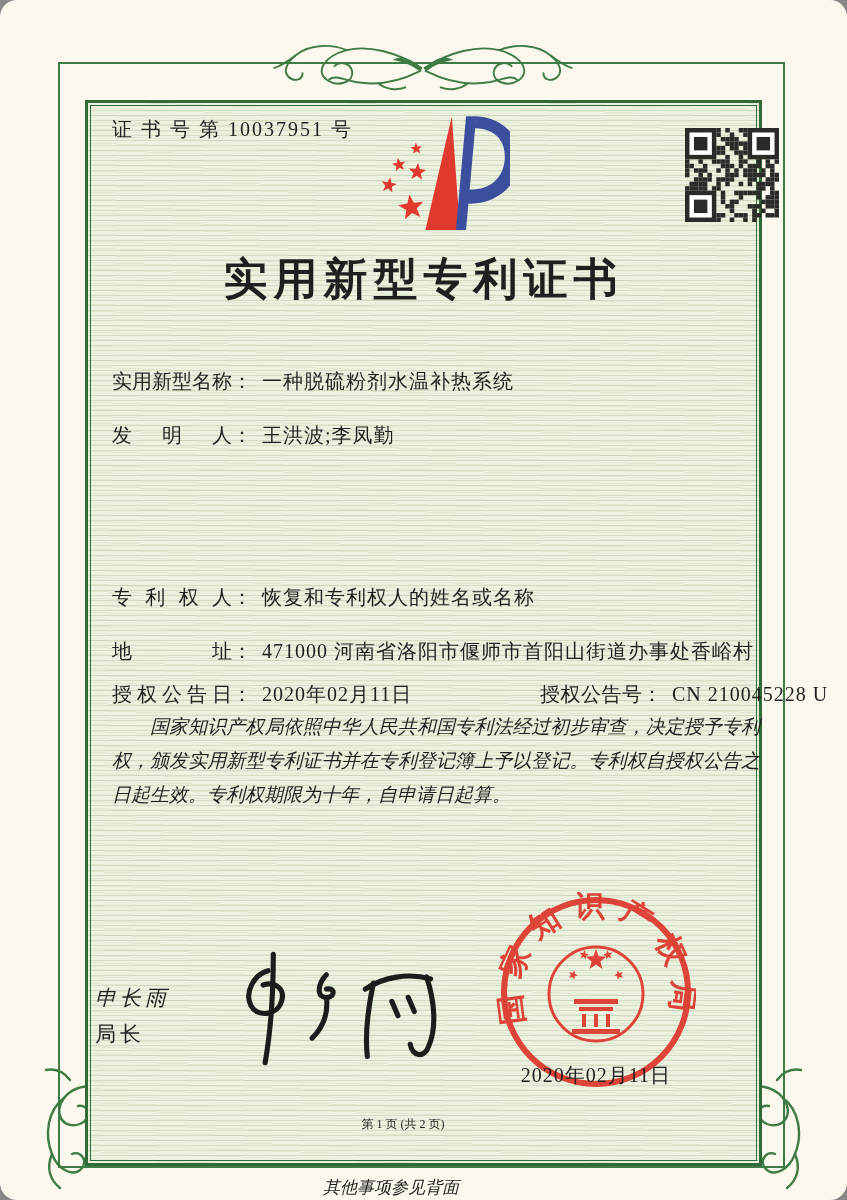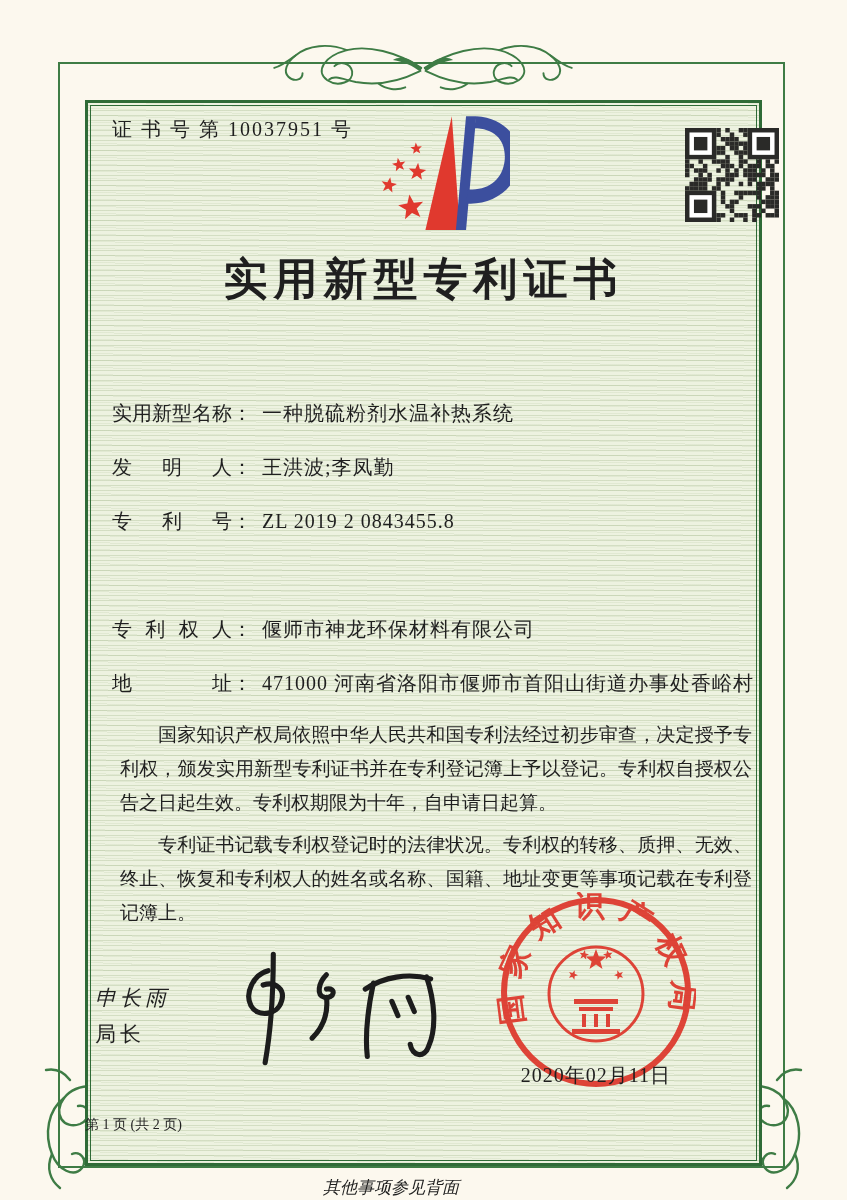--- a/index.html
+++ b/index.html
@@ -4,21 +4,21 @@
 <style>
   :root{
     --green:#3e7c45; --green-dark:#2f6b37; --bg-green:#edf2e0;
     --seal-red:#dd3226; --logo-red:#e0392e; --logo-blue:#3c4f9e;
     --ink:#1f1f1f; --paper:#fcf8ee;
   }
   html,body{margin:0;padding:0;}
   body{background:#888;font-family:"Liberation Serif","DejaVu Serif",serif;}
   .page{
     position:relative;width:847px;height:1200px;margin:0 auto;
-    background:var(--paper);overflow:hidden;color:var(--ink);
+    background:var(--paper);overflow:hidden;color:var(--ink);border-radius:17px;
   }
   
   .outer-frame{
     position:absolute;left:58px;top:62px;width:727px;height:1106px;
     border:2px solid var(--green);box-sizing:border-box;
   }
   
   .cert-bg{
     position:absolute;left:85px;top:100px;width:677px;height:1066px;
     background:
@@ -37,47 +37,47 @@
   .ornament{position:absolute;pointer-events:none;}
   .cert-no{
     position:absolute;left:112px;top:116px;font-size:20px;letter-spacing:2px;
   }
   .logo{position:absolute;left:352px;top:108px;width:158px;height:130px;}
   .qr{position:absolute;left:685px;top:128px;width:94px;height:94px;}
   .title{
     position:absolute;left:0;top:250px;width:847px;text-align:center;
     font-size:44px;font-weight:bold;letter-spacing:6px;
   }
-  .field-row{position:absolute;left:112px;font-size:20px;white-space:nowrap;margin-top:32px;}
+  .field-row{position:absolute;left:112px;font-size:20px;white-space:nowrap;}
   .flabel{
     display:inline-block;width:120px;text-align:justify;text-align-last:justify;
     vertical-align:top;
   }
   .flabel2{
     display:inline-block;width:102px;text-align:justify;text-align-last:justify;
     vertical-align:top;
   }
   .fcolon{display:inline-block;margin-right:10px;}
   .fvalue{letter-spacing:1px;}
   .grant-pub{position:absolute;left:428px;top:0;font-size:20px;white-space:nowrap;}
   .paragraphs{
     position:absolute;left:112px;top:710px;width:648px;
     font-size:19px;line-height:34px;text-align:justify;
   }
-  .paragraphs p{margin:8px;text-indent:2em;}
+  .paragraphs p{margin:0;text-indent:2em;font-style:italic;}
   .signer-title{position:absolute;left:95px;top:1020px;font-size:21px;letter-spacing:4px;}
   .signer-name{position:absolute;left:95px;top:984px;font-size:21px;letter-spacing:4px;font-style:italic;}
   .signature{position:absolute;left:212px;top:948px;width:235px;height:118px;}
   .seal{position:absolute;left:496px;top:892px;width:200px;height:200px;opacity:.9;}
   .seal-date{
     position:absolute;left:500px;top:1062px;width:192px;text-align:center;
     font-size:20px;letter-spacing:1px;z-index:5;
   }
   .page-info{
-    position:absolute;left:85px;top:1116px;width:612px;text-align:left;font-size:14px;
+    position:absolute;left:97px;top:1116px;width:612px;text-align:center;font-size:12px;
   }
   .back-note{
     position:absolute;left:85px;top:1176px;width:612px;text-align:center;font-size:17px;font-style:italic;
   }
 </style>
 </head>
 <body>
 
 <div class="page">
 
@@ -300,33 +300,35 @@
     </svg>
 
   <div class="title">实用新型专利证书</div>
 
   <div class="field-row" style="top:368px">
     <span class="flabel">实用新型名称</span><span class="fcolon">：</span><span class="fvalue">一种脱硫粉剂水温补热系统</span>
   </div>
   <div class="field-row" style="top:422px">
     <span class="flabel">发明人</span><span class="fcolon">：</span><span class="fvalue">王洪波;李凤勤</span>
   </div>
-  <div class="field-row" style="top:476px">
-    <span class="flabel">专利号</span><span class="fcolon">：</span><span class="fvalue">ZL 2019 2 0843455.8</span>
-  </div>
   <div class="field-row" style="top:584px">
-    <span class="flabel">专利权人</span><span class="fcolon">：</span><span class="fvalue">偃师市神龙环保材料有限公司</span>
+    <span class="flabel">专利权人</span><span class="fcolon">：</span><span class="fvalue">恢复和专利权人的姓名或名称</span>
   </div>
   <div class="field-row" style="top:638px">
     <span class="flabel">地址</span><span class="fcolon">：</span><span class="fvalue">471000 河南省洛阳市偃师市首阳山街道办事处香峪村</span>
   </div>
+  <div class="field-row" style="top:681px;width:650px">
+    <span class="flabel">授权公告日</span><span class="fcolon">：</span><span class="fvalue">2020年02月11日</span>
+    <span class="grant-pub">
+      <span class="flabel2">授权公告号</span><span class="fcolon">：</span><span class="fvalue">CN 210045228 U</span>
+    </span>
+  </div>
 
   <div class="paragraphs">
     <p>国家知识产权局依照中华人民共和国专利法经过初步审查，决定授予专利权，颁发实用新型专利证书并在专利登记簿上予以登记。专利权自授权公告之日起生效。专利权期限为十年，自申请日起算。</p>
-    <p>专利证书记载专利权登记时的法律状况。专利权的转移、质押、无效、终止、恢复和专利权人的姓名或名称、国籍、地址变更等事项记载在专利登记簿上。</p>
   </div>
 
   <div class="signer-title">局长</div>
   <div class="signer-name">申长雨</div>
 
   <svg class="signature" viewBox="0 0 230 115">
     <g fill="none" stroke="#1c1c1c" stroke-width="5" stroke-linecap="round" stroke-linejoin="round">
       <path d="M55,22 C40,26 32,44 38,56 C44,68 64,66 68,52 C72,40 62,32 50,36"></path>
       <path d="M60,6 C60,40 58,78 52,112"></path>
       <path d="M112,26 C104,34 102,46 110,48 C120,50 122,38 112,40"></path>

